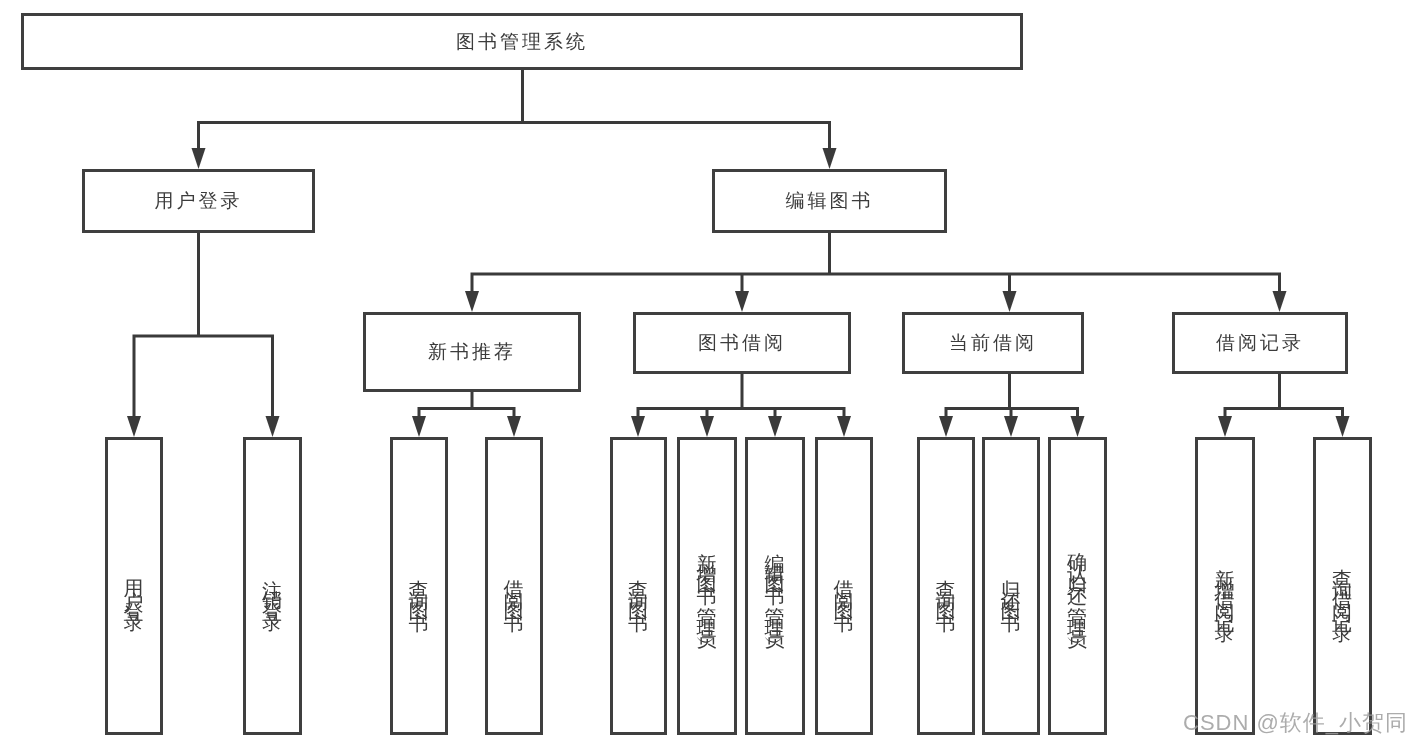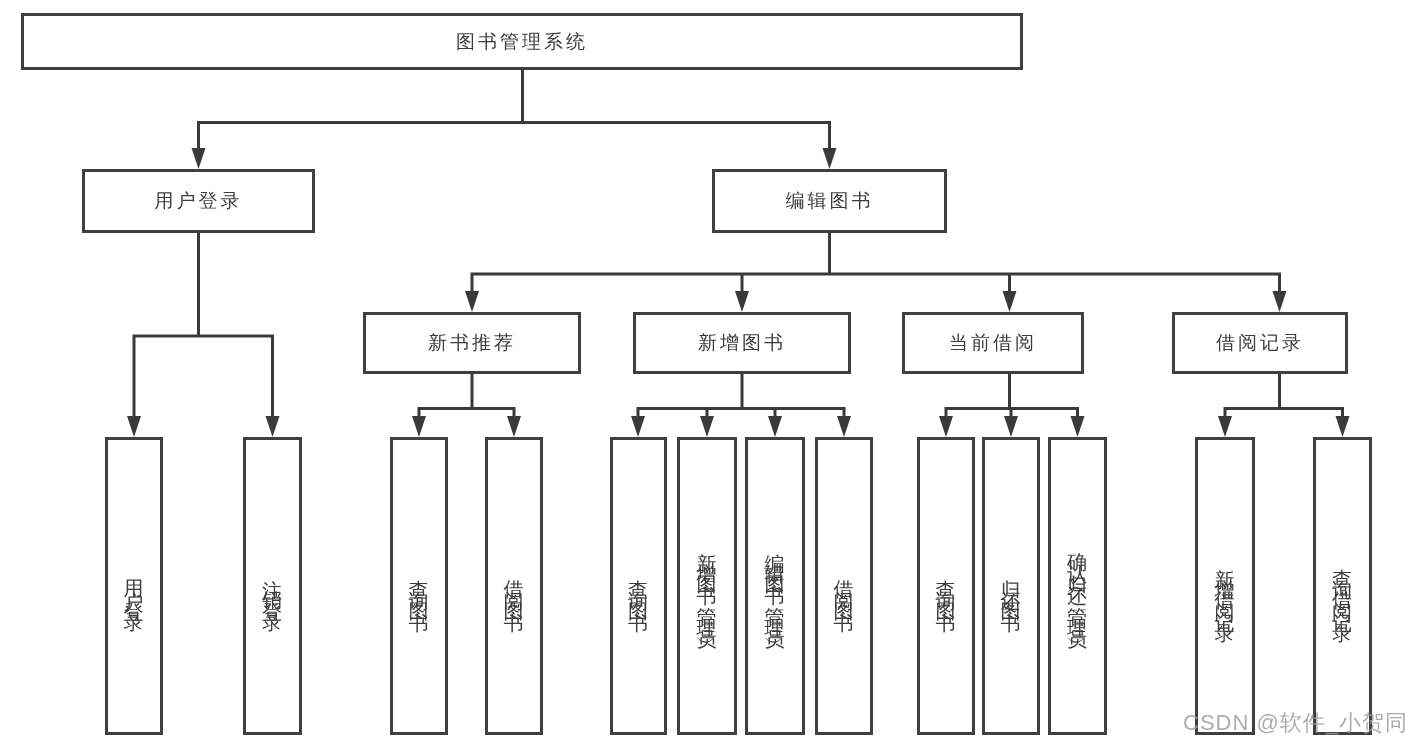--- a/index.html
+++ b/index.html
@@ -68,25 +68,25 @@
     <span class="lbl">图书管理系统</span>
   </div>
 
   <div class="hbox" style="left:82px;top:169px;width:233px;height:64px">
     <span class="lbl">用户登录</span>
   </div>
   <div class="hbox" style="left:712px;top:169px;width:235px;height:64px">
     <span class="lbl">编辑图书</span>
   </div>
 
-  <div class="hbox" style="left:363px;top:312px;width:218px;height:62px">
+  <div class="hbox" style="left:363px;top:312px;width:218px;height:80px">
     <span class="lbl">新书推荐</span>
   </div>
   <div class="hbox" style="left:633px;top:312px;width:218px;height:62px">
-    <span class="lbl">新增图书</span>
+    <span class="lbl">图书借阅</span>
   </div>
   <div class="hbox" style="left:902px;top:312px;width:182px;height:62px">
     <span class="lbl">当前借阅</span>
   </div>
   <div class="hbox" style="left:1172px;top:312px;width:176px;height:62px">
     <span class="lbl">借阅记录</span>
   </div>
 
   <div class="vbox" style="left:105px;width:58px">
     <span class="lbl">用户登录</span>

